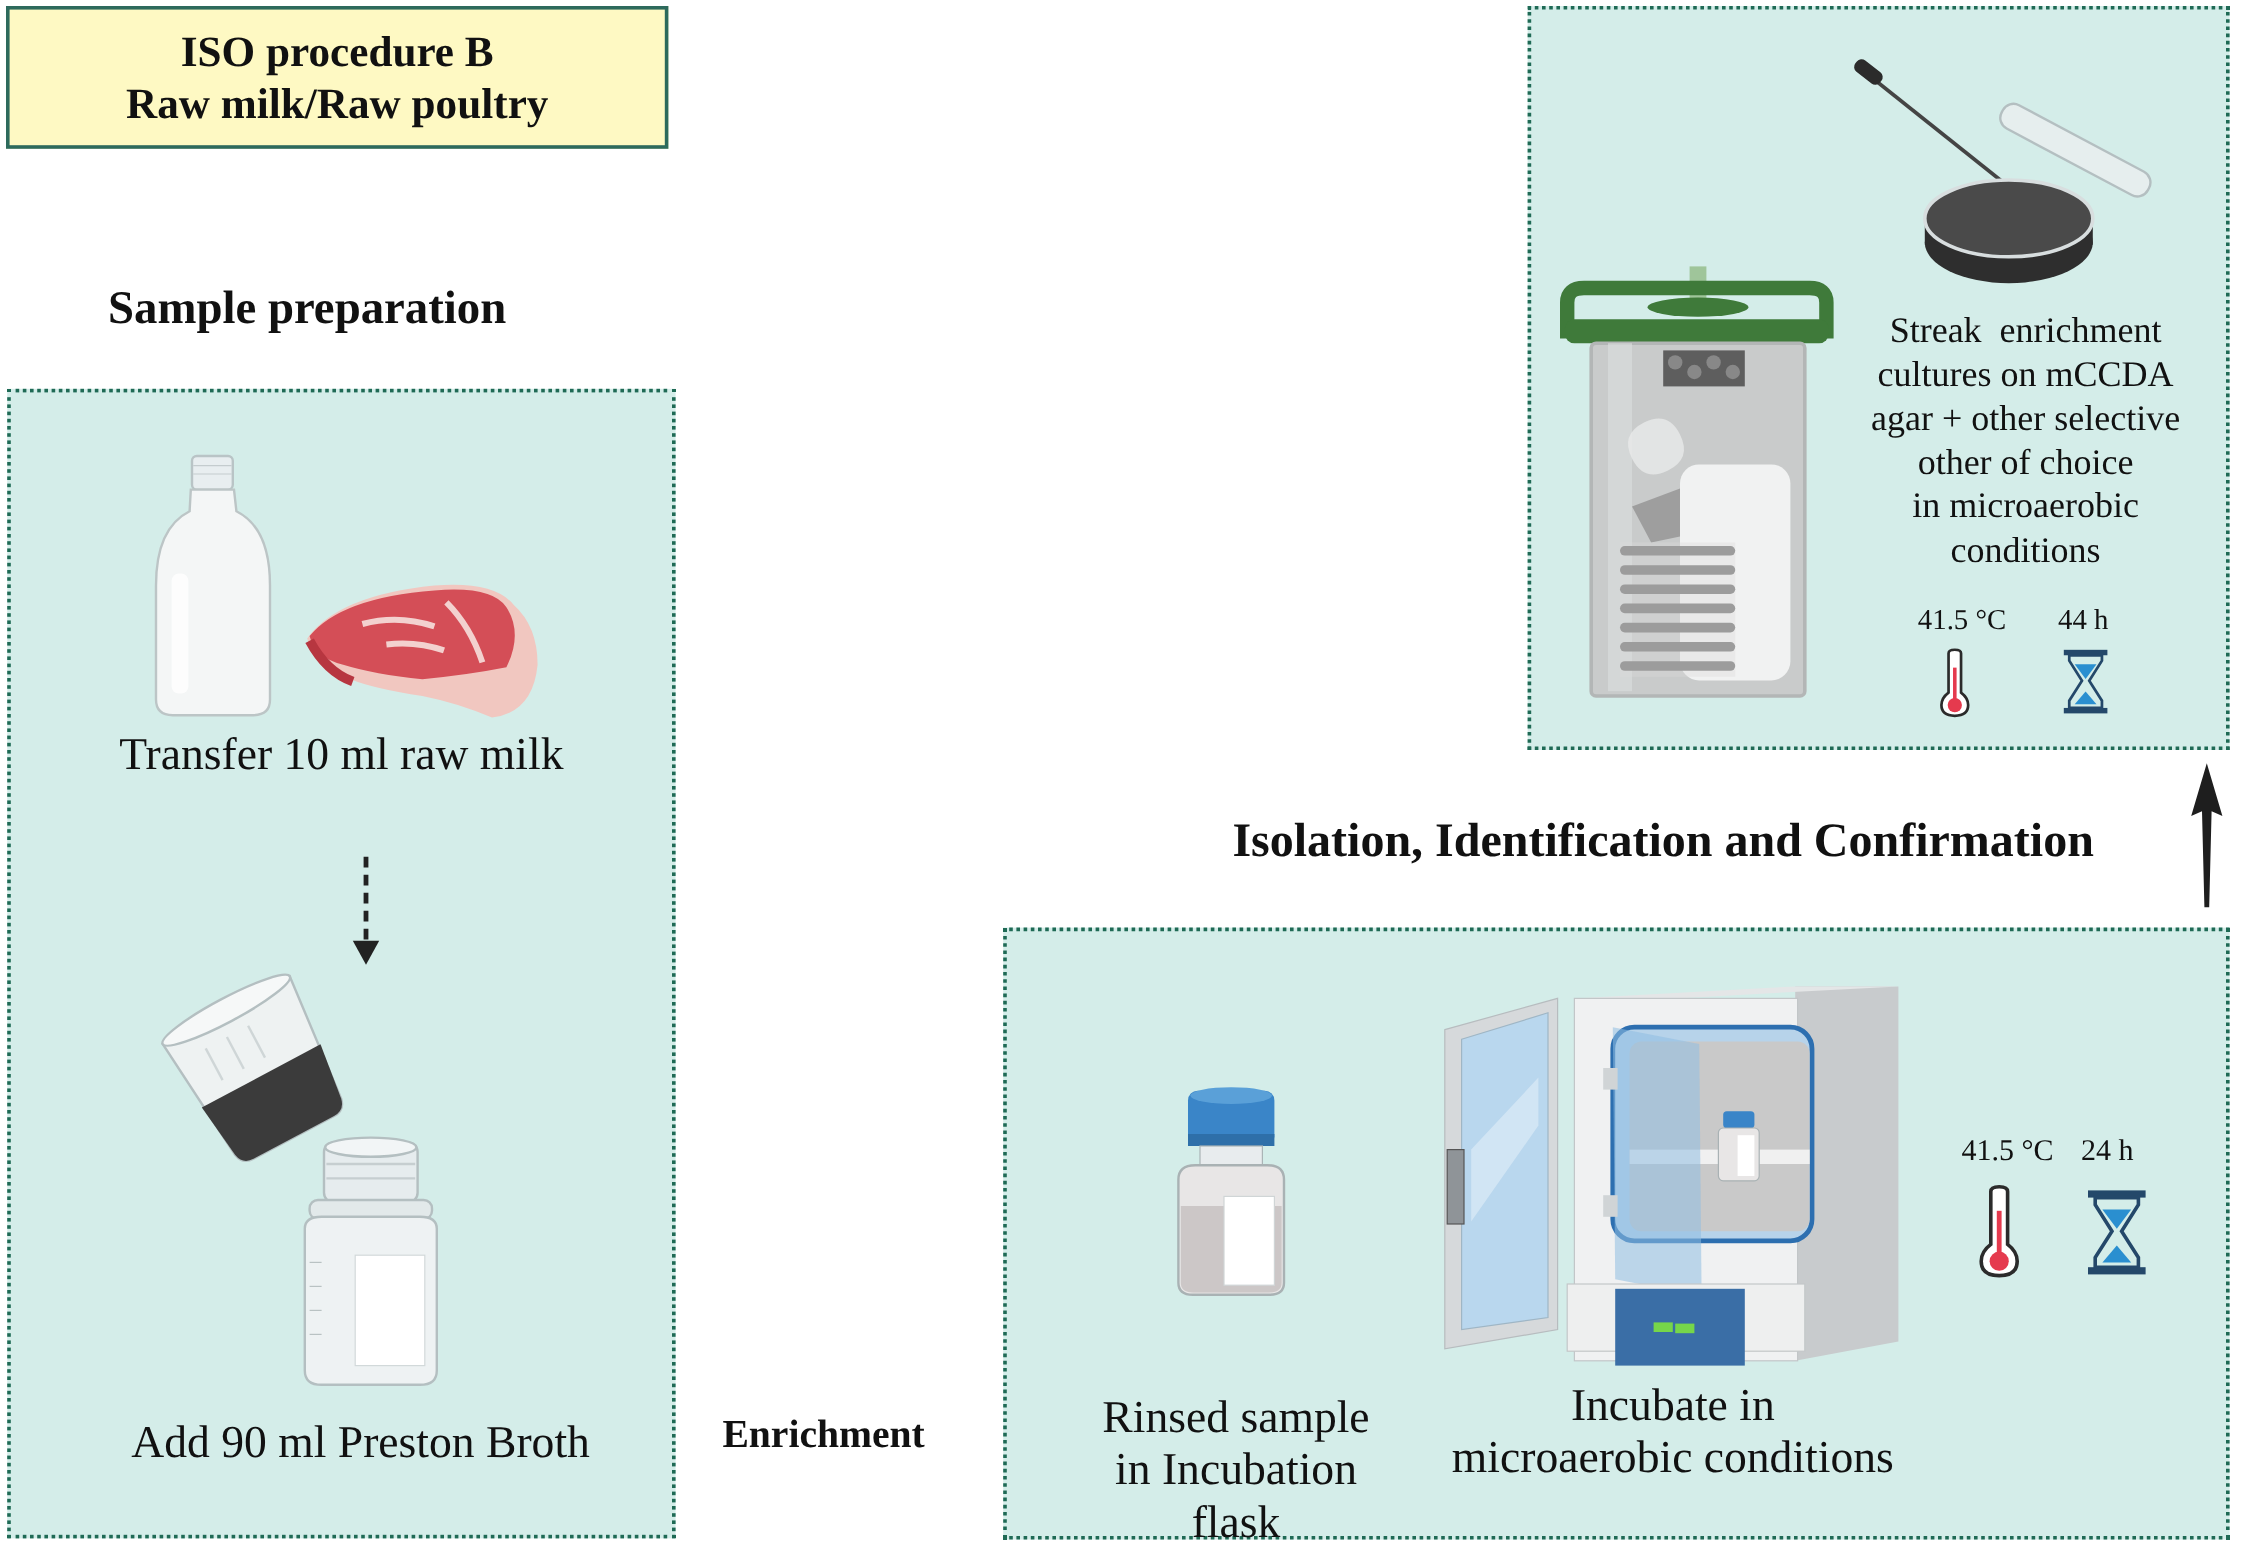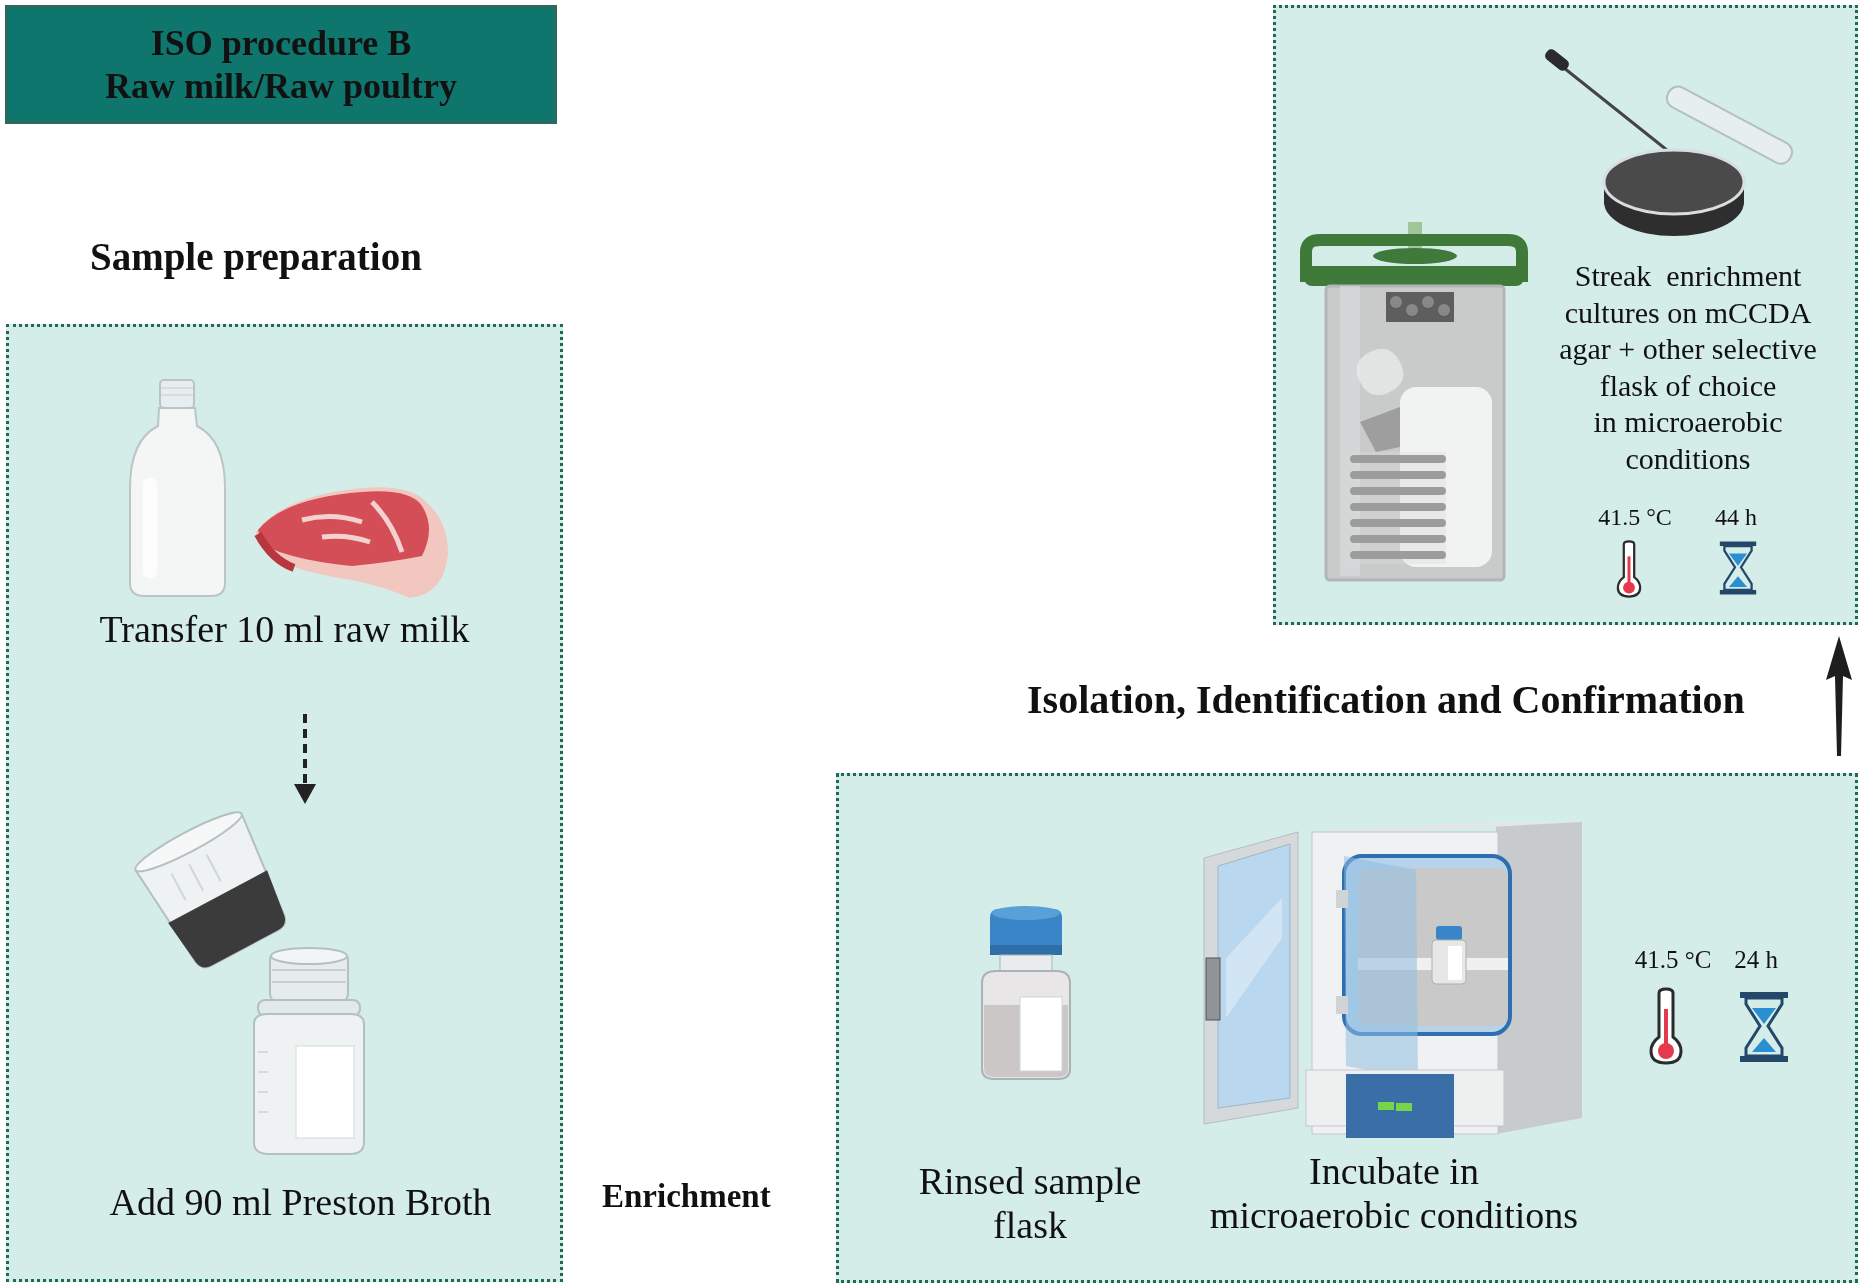--- a/index.html
+++ b/index.html
@@ -1,19 +1,19 @@
 <!DOCTYPE html>
 <html><head>
 <meta charset="utf-8">
 <style>
   html, body { margin:0; padding:0; background:#ffffff; }
   body { width:1870px; height:1285px; position:relative; overflow:hidden;
          font-family:"Liberation Serif","DejaVu Serif",serif; color:#111; }
   .abs { position:absolute; }
-  .title-box { left:5px; top:5px; width:552px; height:119px; background:#0f766e;
+  .title-box { left:5px; top:5px; width:552px; height:119px; background:#fef9c3;
                border:3px solid #2d6a5c; box-sizing:border-box; display:flex; flex-direction:column;
                align-items:center; justify-content:center; font-weight:bold; font-size:36px; line-height:43px; }
   .panel { background:#d4ede9; border:3px dotted #1f6a55; box-sizing:border-box; }
   .heading { font-weight:bold; white-space:nowrap; }
   .caption { font-size:38px; line-height:44px; text-align:center; white-space:nowrap; }
   .small-label { font-size:25px; text-align:center; white-space:nowrap; }
   svg { position:absolute; overflow:visible; }
 </style>
 </head>
 <body>
@@ -87,20 +87,21 @@
   <ellipse cx="50" cy="8" rx="34" ry="7" fill="#5aa0d8"></ellipse>
   <rect x="14" y="40" width="72" height="10" fill="#2e6fa9"></rect>
   <rect x="24" y="50" width="52" height="16" fill="#e8ecee" stroke="#aab4b6"></rect>
   <path d="M6 78 Q6 66 20 66 L80 66 Q94 66 94 78 L94 164 Q94 174 82 174 L18 174 Q6 174 6 164 Z" fill="#e8e6e6" stroke="#a9b2b4" stroke-width="2"></path>
   <path d="M8 100 L92 100 L92 164 Q92 172 82 172 L18 172 Q8 172 8 164 Z" fill="#b9b3b3" opacity="0.6"></path>
   <rect x="44" y="92" width="42" height="74" fill="#ffffff" stroke="#d0d5d6"></rect>
 </svg>
 
 <div class="abs caption" style="left:900px;top:1112px;width:260px;margin-top:47px;">
   <div>Rinsed sample</div>
+  <div>in Incubation</div>
   <div>flask</div>
 </div>
 
 <svg style="left:1196px;top:808px;" width="390" height="330" viewBox="0 0 390 330">
 
   <polygon points="300,14 386,14 386,310 300,326" fill="#c8cbcd"></polygon>
   <polygon points="116,24 300,14 386,14 200,24" fill="#e4e6e7"></polygon>
   <rect x="116" y="24" width="186" height="302" fill="#f0f1f2" stroke="#c2c6c8"></rect>
 
   <rect x="148" y="48" width="166" height="178" rx="18" fill="#b7d3ea" stroke="#2d6fb0" stroke-width="4"></rect>
@@ -190,21 +191,21 @@
   </g>
   <ellipse cx="76" cy="132" rx="70" ry="34" fill="#2e2e2e"></ellipse>
   <rect x="6" y="112" width="140" height="22" fill="#2e2e2e"></rect>
   <ellipse cx="76" cy="112" rx="70" ry="32" fill="#4a4a4a" stroke="#d8dedf" stroke-width="3"></ellipse>
 </svg>
 
 <div class="abs caption" style="left:1533px;top:258px;width:310px;font-size:30px;line-height:36.5px;">
   <div style="white-space:pre;">Streak  enrichment</div>
   <div>cultures on mCCDA</div>
   <div>agar + other selective</div>
-  <div>flask of choice</div>
+  <div>other of choice</div>
   <div>in microaerobic</div>
   <div>conditions</div>
 </div>
 
 <div class="abs small-label" style="left:1580px;top:504px;width:110px;font-size:24px;">41.5 °C</div>
 <div class="abs small-label" style="left:1706px;top:504px;width:60px;font-size:24px;">44 h</div>
 <svg style="left:1614px;top:540px;" width="30" height="58" viewBox="0 0 38 78">
   <path d="M12 6 Q12 2 19 2 Q26 2 26 6 L26 50 Q34 56 34 64 Q34 76 19 76 Q4 76 4 64 Q4 56 12 50 Z" fill="#fff" stroke="#2b2b2b" stroke-width="3"></path>
   <rect x="17" y="22" width="4" height="36" fill="#e53a4e"></rect>
   <circle cx="19" cy="64" r="8" fill="#e53a4e"></circle>

